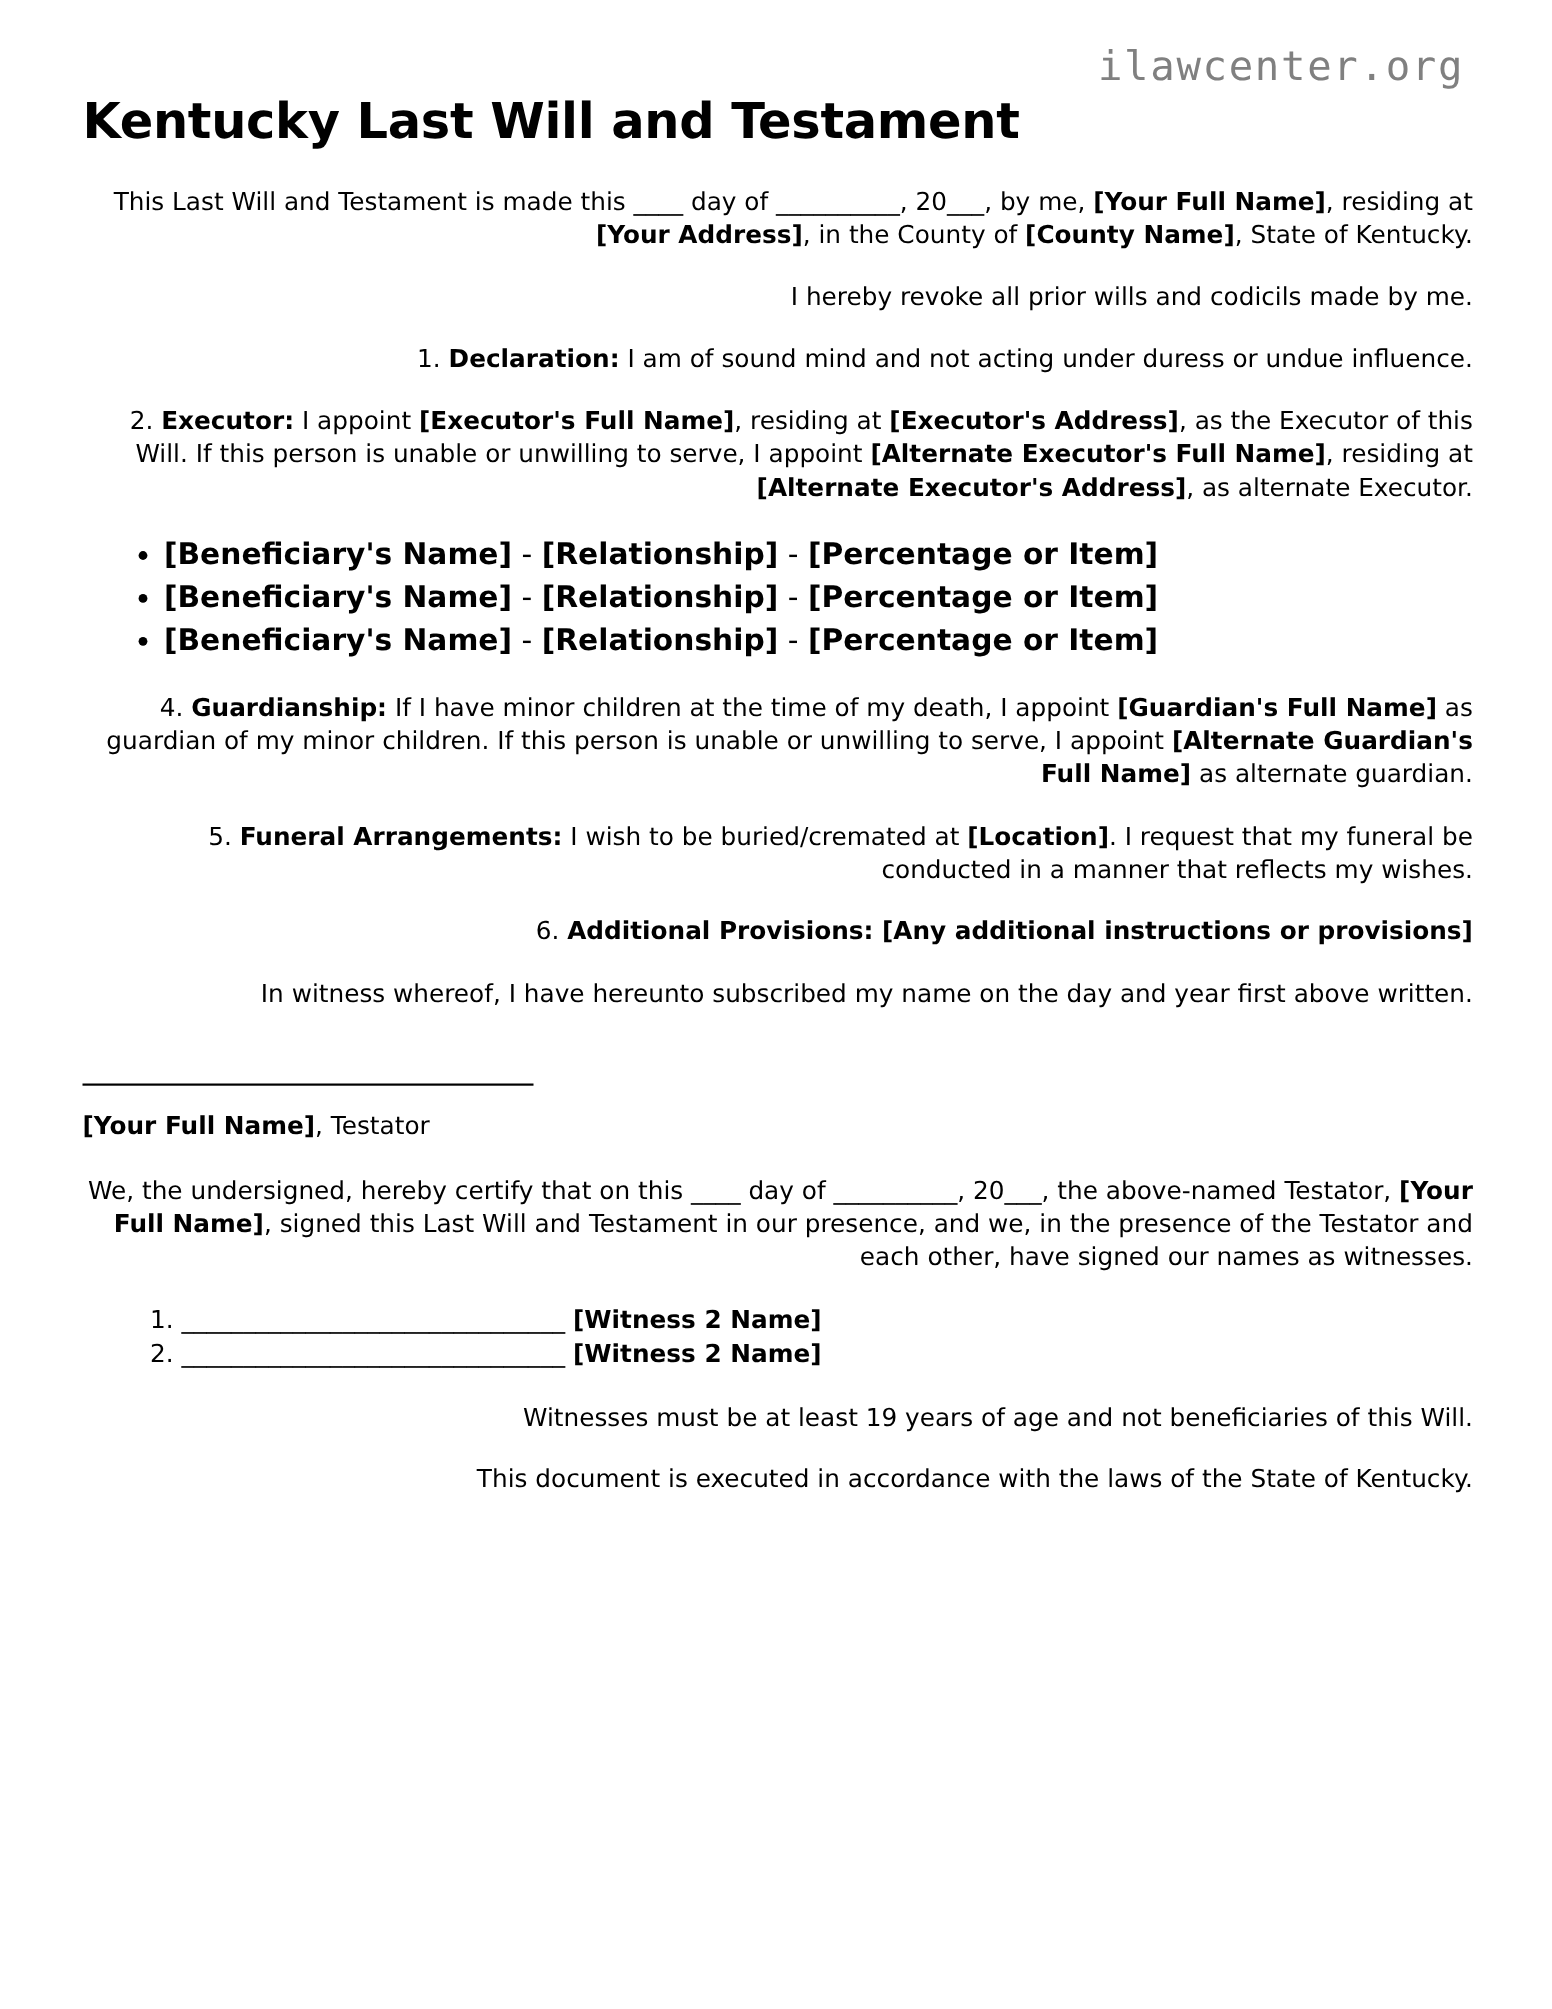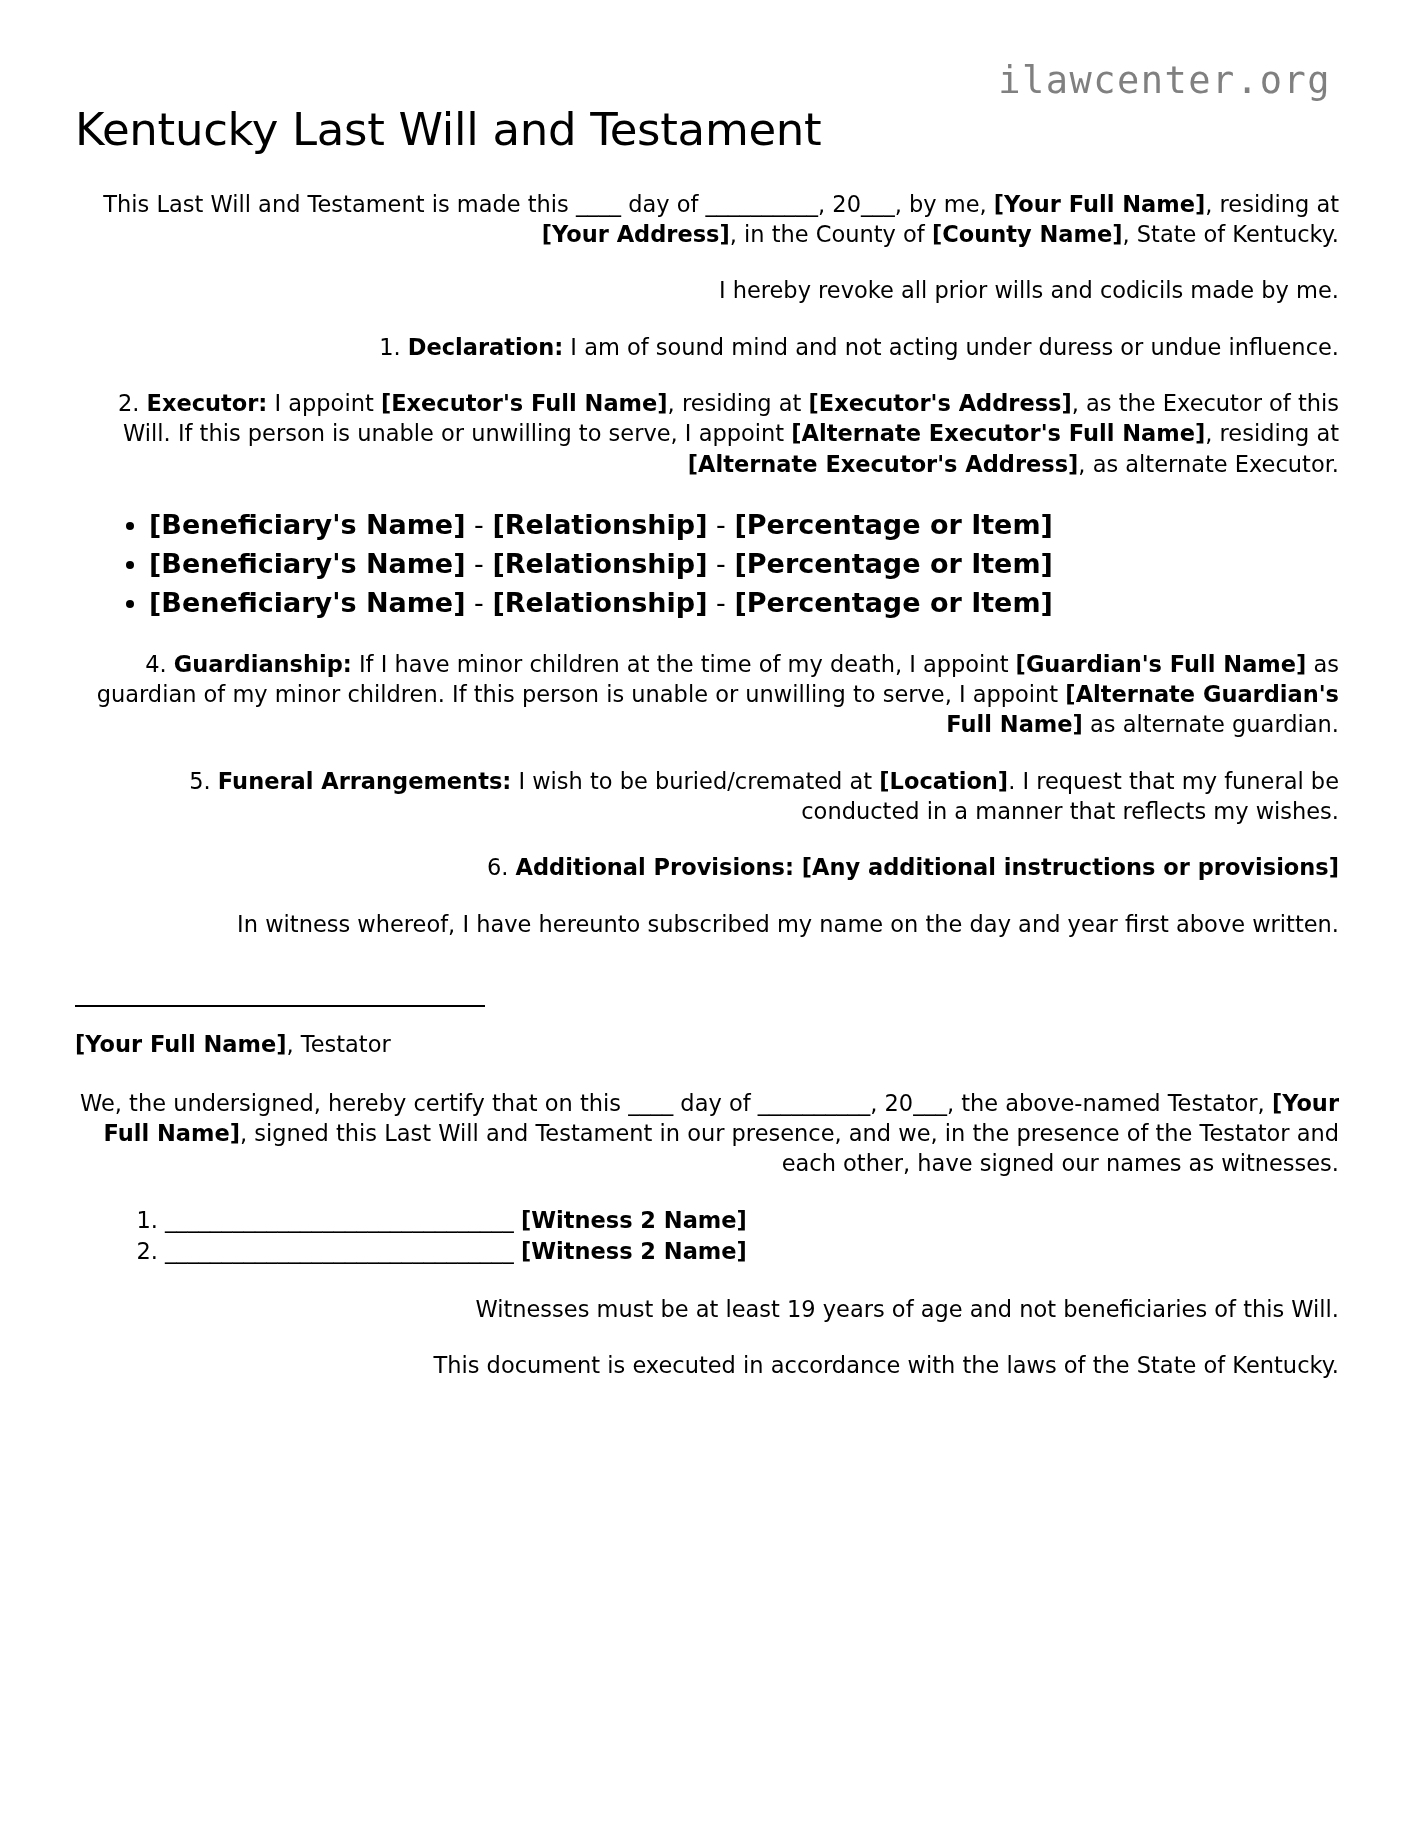--- a/index.html
+++ b/index.html
@@ -11,34 +11,34 @@
     width: 1411px;
     min-height: 1826px;
     font-family: "DejaVu Sans", sans-serif;
     color: #000000;
   }
   .page {
     position: relative;
     width: 1411px;
     min-height: 1826px;
     box-sizing: border-box;
-    padding: 62px 72px 60px 75px;
+    padding: 42px 72px 60px 75px;
   }
   .watermark {
     text-align: right;
     font-family: "DejaVu Sans Mono", monospace;
     font-size: 37px;
     letter-spacing: 1.5px;
     color: #808080;
     line-height: 1;
     margin: 0 8px 6px 0;
   }
   h1.doc-title {
     font-size: 45px;
-    font-weight: normal;
+    font-weight: bold;
     letter-spacing: -0.3px;
     margin: 0 0 34px 0;
     line-height: 1.1;
   }
   p.para {
     font-size: 22.5px;
     line-height: 1.35;
     margin: 0 0 26px 0;
     text-align: right;
   }

